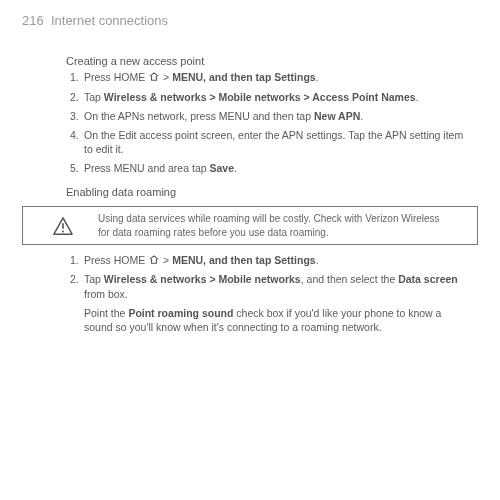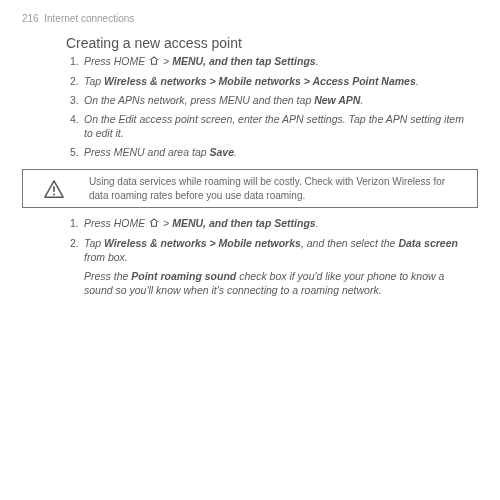--- a/index.html
+++ b/index.html
@@ -8,51 +8,51 @@
     height: 500px;
     background: #fff;
     font-family: Arial, Helvetica, sans-serif;
     color: #5a5a5a;
     padding: 12px 22px 12px 22px;
     font-size: 10.5px;
     line-height: 1.35;
     overflow: hidden;
   }
   .page-header {
-    font-size: 10px;
+    font-size: 13px;
     color: #9a9a9a;
-    margin-bottom: 8px;
+    margin-bottom: 24px;
   }
   .content { padding-left: 44px; padding-right: 10px; }
   .section-title {
-    font-size: 14px;
+    font-size: 11px;
     color: #555;
     font-weight: normal;
     margin-bottom: 2px;
   }
   .section-desc { margin-bottom: 6px; }
   .step-list { list-style: none; }
   .step-item { display: flex; margin-bottom: 5px; }
   .step-num { min-width: 18px; padding-left: 4px; }
-  .step-body { flex: 1; font-style: italic; }
+  .step-body { flex: 1; }
   .bold { font-weight: bold; color: #555; }
   .home-icon {
     display: inline-block;
     width: 10px;
     height: 9px;
     vertical-align: baseline;
     position: relative;
     margin: 0 1px;
   }
   .section2 { margin-top: 10px; }
   .warning-box {
     border: 1px solid #777;
     margin: 6px 0 8px -44px;
     margin-right: -10px;
-    padding: 5px 10px 5px 14px;
+    padding: 5px 10px 5px 23px;
     display: flex;
     align-items: center;
     font-size: 10px;
     color: #666;
   }
   .warning-icon {
     width: 22px;
     min-width: 22px;
     margin-right: 10px;
     margin-left: 6px;
@@ -93,20 +93,21 @@
       <div class="step-num">4.</div>
       <div class="step-body">On the Edit access point screen, enter the APN settings. Tap the APN setting item to edit it.</div>
     </li>
     <li class="step-item">
       <div class="step-num">5.</div>
       <div class="step-body"><span>Press MENU and area tap </span><span class="bold">Save</span><span>.</span></div>
     </li>
   </ol>
 
   <div class="section2">
+    <h2 class="section-title">Enabling data roaming</h2>
 
     <div class="warning-box">
       <div class="warning-icon">
         <svg viewBox="0 0 24 22" width="22" height="20">
           <path d="M12 2 L22 20 L2 20 Z" fill="none" stroke="#555" stroke-width="1.6" stroke-linejoin="round"></path>
           <line x1="12" y1="8" x2="12" y2="14" stroke="#555" stroke-width="1.8"></line>
           <circle cx="12" cy="17" r="1.1" fill="#555"></circle>
         </svg>
       </div>
       <div class="warning-text">Using data services while roaming will be costly. Check with Verizon Wireless for data roaming rates before you use data roaming.</div>
@@ -116,19 +117,19 @@
       <li class="step-item">
         <div class="step-num">1.</div>
         <div class="step-body"><span>Press HOME </span><span class="home-icon"><svg viewBox="0 0 12 11" width="10" height="9">
                 <path d="M1 5 L6 1 L11 5 M3 5 L3 10 L9 10 L9 5" fill="none" stroke="#555" stroke-width="1.3"></path>
               </svg></span><span> &gt; </span><span class="bold">MENU, and then tap Settings</span><span>.</span></div>
       </li>
       <li class="step-item">
         <div class="step-num">2.</div>
         <div class="step-body">
           <span>Tap </span><span class="bold">Wireless &amp; networks &gt; Mobile networks</span><span>, and then select the </span><span class="bold">Data screen</span><span> from box.</span>
-          <p class="para"><span>Press the </span><span class="bold">Point roaming sound</span><span> check box if you'd like your phone to know a sound so you'll know when it's connecting to a roaming network.</span></p>
+          <p class="para"><span>Point the </span><span class="bold">Point roaming sound</span><span> check box if you'd like your phone to know a sound so you'll know when it's connecting to a roaming network.</span></p>
         </div>
       </li>
     </ol>
   </div>
 
 </div>
 
 </body></html>

